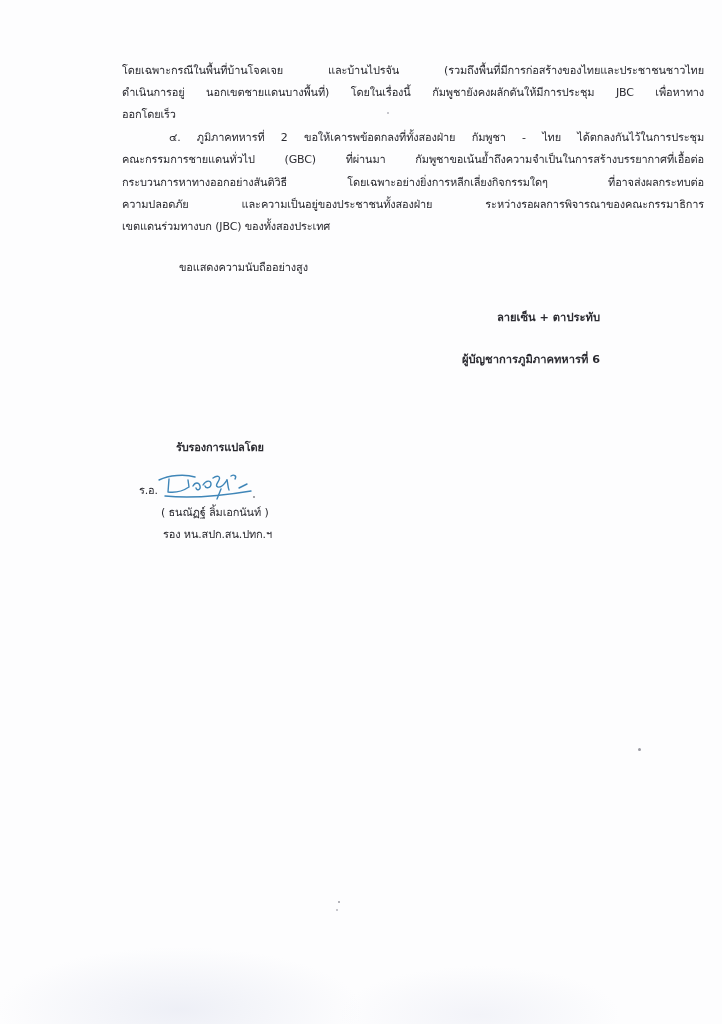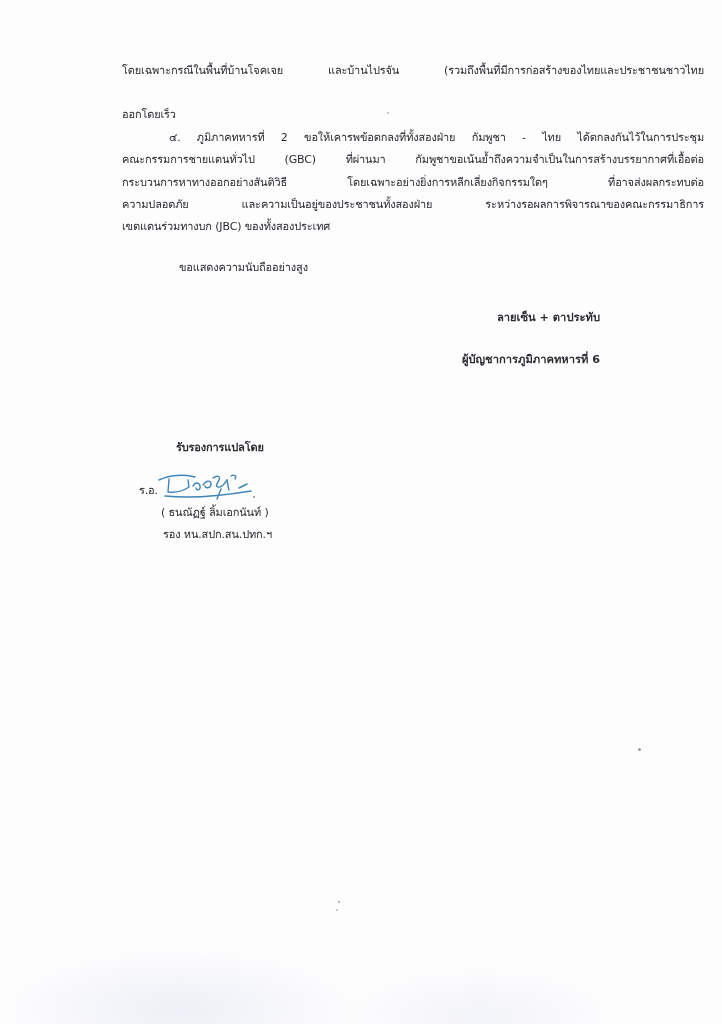--- a/index.html
+++ b/index.html
@@ -62,20 +62,21 @@
       width: 104px;
       height: 32px;
     }
   </style>
 </head>
 <body>
 
 <div class="page">
 
   <div class="line justify" style="top:62px;">โดยเฉพาะกรณีในพื้นที่บ้านโจคเจย และบ้านไปรจัน (รวมถึงพื้นที่มีการก่อสร้างของไทยและประชาชนชาวไทย</div>
+  <div class="line justify" style="top:84px;">ดำเนินการอยู่ นอกเขตชายแดนบางพื้นที่) โดยในเรื่องนี้ กัมพูชายังคงผลักดันให้มีการประชุม JBC เพื่อหาทาง</div>
   <div class="line" style="top:106px;">ออกโดยเร็ว</div>
 
   <div class="line indent justify" style="top:129px;">๔. ภูมิภาคทหารที่ 2  ขอให้เคารพข้อตกลงที่ทั้งสองฝ่าย กัมพูชา - ไทย ได้ตกลงกันไว้ในการประชุม</div>
   <div class="line justify" style="top:151px;">คณะกรรมการชายแดนทั่วไป (GBC) ที่ผ่านมา กัมพูชาขอเน้นย้ำถึงความจำเป็นในการสร้างบรรยากาศที่เอื้อต่อ</div>
   <div class="line justify" style="top:174px;">กระบวนการหาทางออกอย่างสันติวิธี โดยเฉพาะอย่างยิ่งการหลีกเลี่ยงกิจกรรมใดๆ ที่อาจส่งผลกระทบต่อ</div>
   <div class="line justify" style="top:196px;">ความปลอดภัย และความเป็นอยู่ของประชาชนทั้งสองฝ่าย ระหว่างรอผลการพิจารณาของคณะกรรมาธิการ</div>
   <div class="line" style="top:218px;">เขตแดนร่วมทางบก (JBC) ของทั้งสองประเทศ</div>
 
   <div class="line" style="left:158px; top:259px;">ขอแสดงความนับถืออย่างสูง</div>
 

